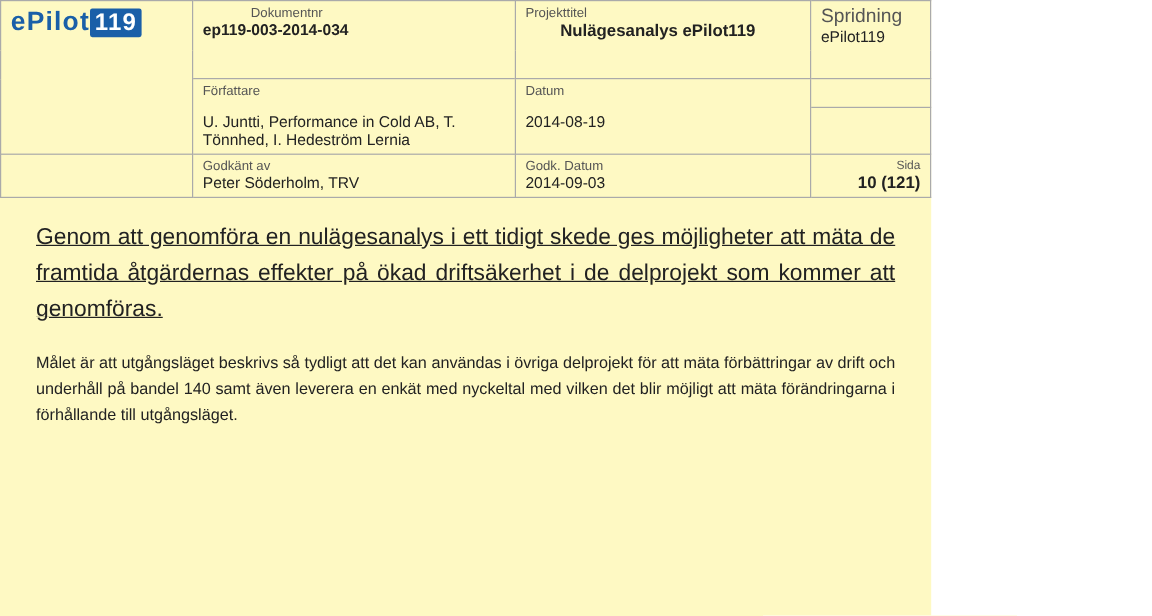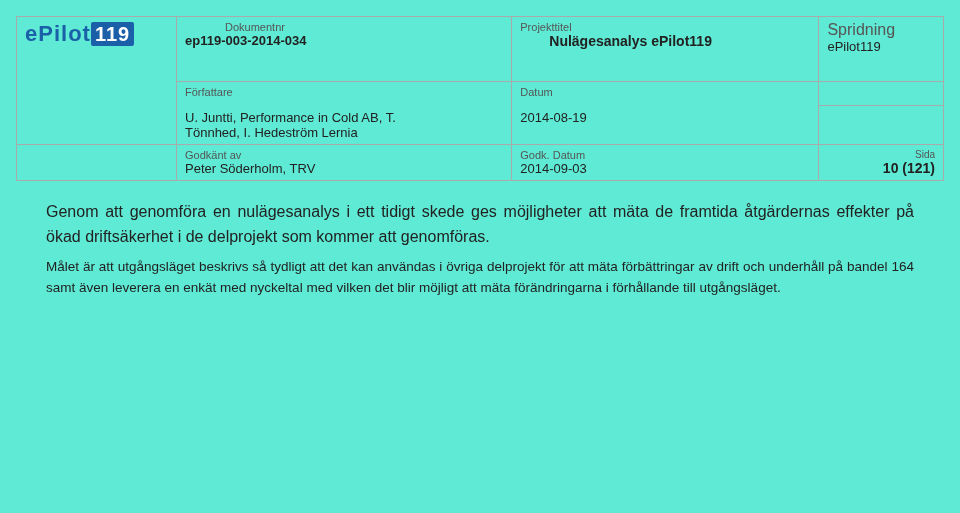--- a/index.html
+++ b/index.html
@@ -9,24 +9,24 @@
     }
 
     body {
       background: #fff;
       font-family: 'Segoe UI', Arial, sans-serif;
       font-size: 13px;
       color: #222;
     }
 
     .page {
-      width: 960px;
+      width: 776px;
       min-height: 513px;
-      background: #5eead4;
-      padding: 16px;
+      background: #fef9c3;
+      padding: 0;
     }
 
     
     .header-table {
       width: 100%;
       border-collapse: collapse;
       border: 1px solid #aaa;
     }
 
     .header-table td, .header-table th {
@@ -91,24 +91,25 @@
     .spridning-value {
       font-size: 13px;
     }
 
     
     .main-content {
       padding: 18px 30px 20px 30px;
     }
 
     .intro-paragraph {
-      font-size: 16px;
+      font-size: 19px;
       line-height: 1.6;
-      margin-bottom: 6px;
+      margin-bottom: 18px;
       text-align: justify;
+      text-decoration: underline;
     }
 
     .section-heading {
       font-size: 20px;
       font-weight: bold;
       margin-bottom: 10px;
       color: #111;
     }
 
     .section-paragraph {
@@ -201,17 +202,17 @@
       </tr>
     </tbody>
   </table>
 
   <div class="main-content">
 
     <p class="intro-paragraph">Genom att genomföra en nulägesanalys i ett tidigt skede ges möjligheter att mäta de framtida åtgärdernas effekter på ökad driftsäkerhet i de delprojekt som kommer att genomföras.</p>
 
 
 
-    <p class="section-paragraph">Målet är att utgångsläget beskrivs så tydligt att det kan användas i övriga delprojekt för att mäta förbättringar av drift och underhåll på bandel 164 samt även leverera en enkät med nyckeltal med vilken det blir möjligt att mäta förändringarna i förhållande till utgångsläget.</p>
+    <p class="section-paragraph">Målet är att utgångsläget beskrivs så tydligt att det kan användas i övriga delprojekt för att mäta förbättringar av drift och underhåll på bandel 140 samt även leverera en enkät med nyckeltal med vilken det blir möjligt att mäta förändringarna i förhållande till utgångsläget.</p>
 
   </div>
 
 </div>
 
 </body></html>

